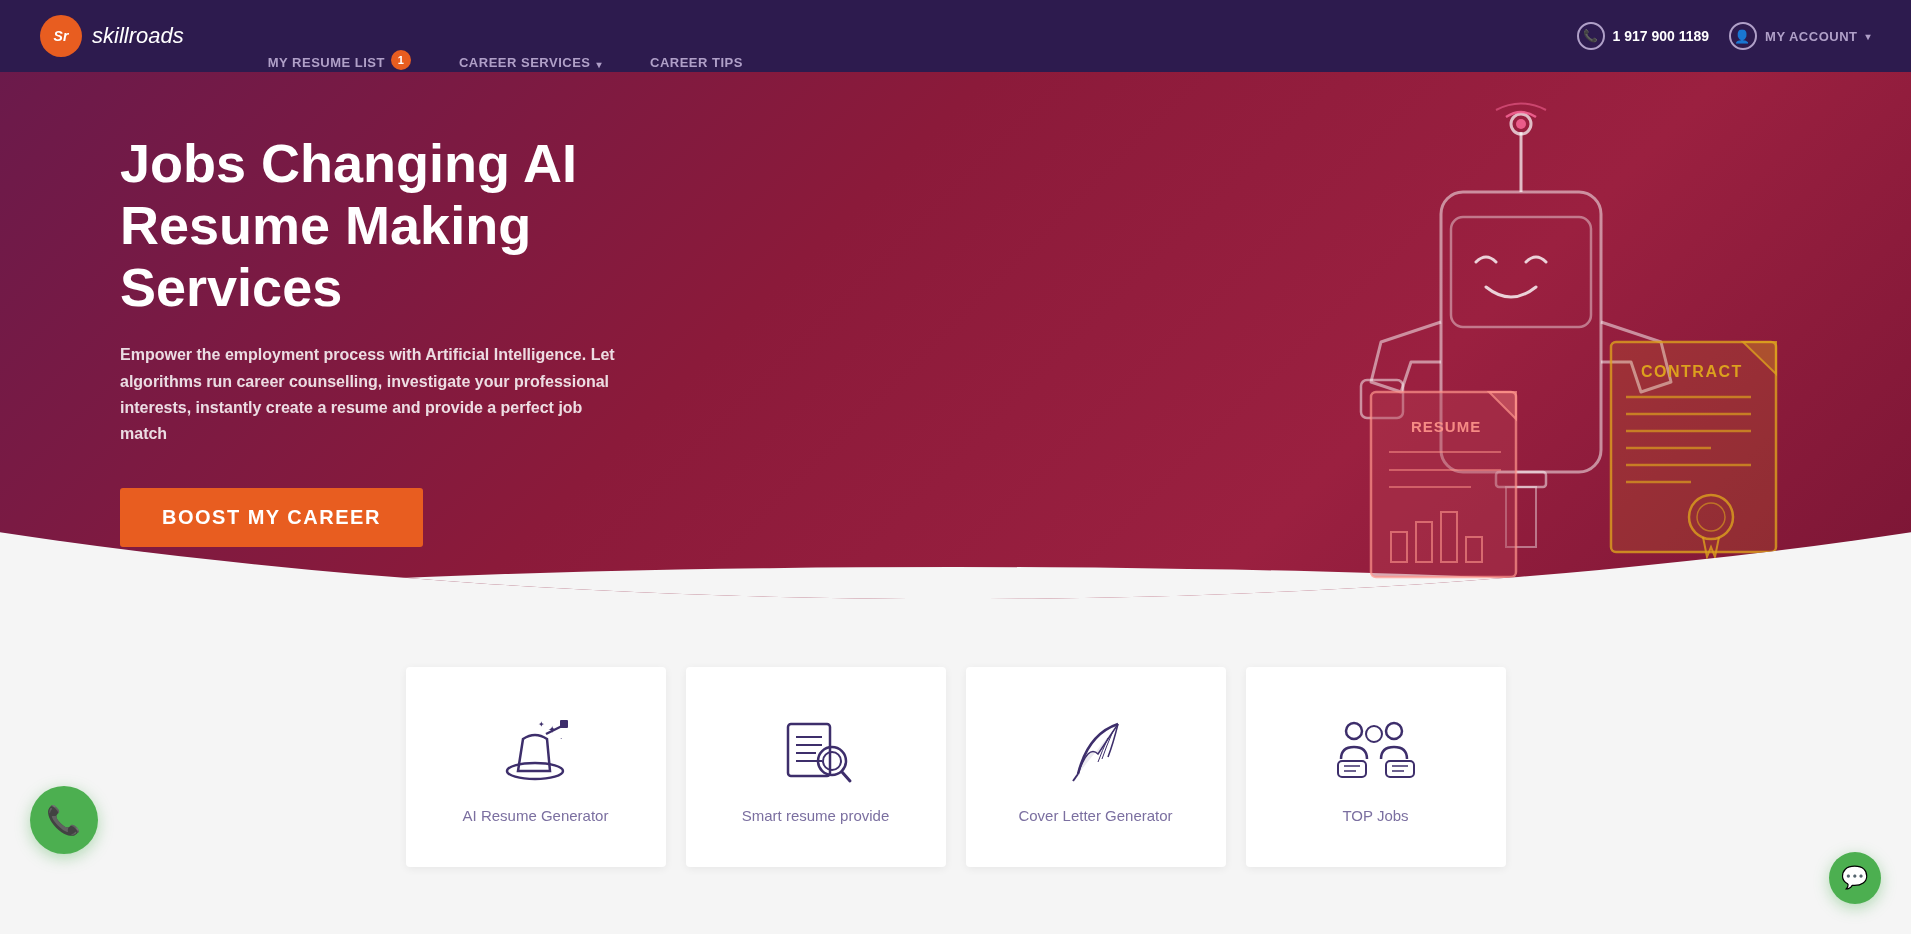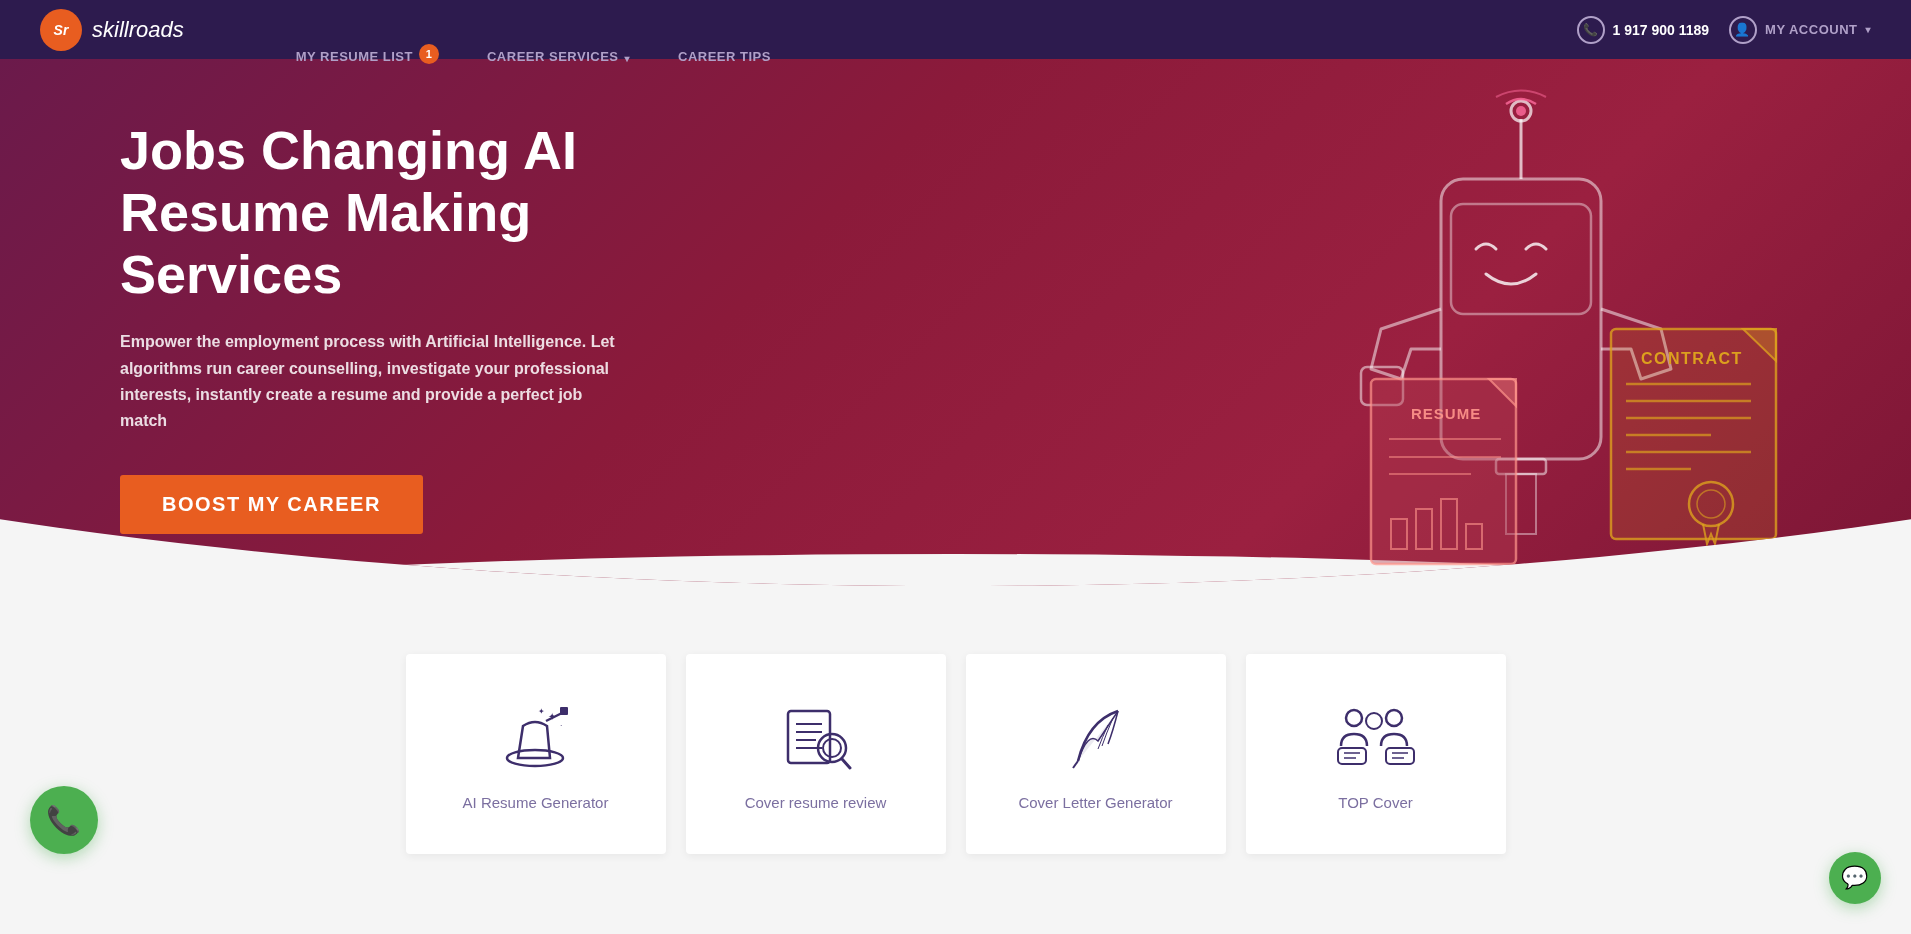--- a/index.html
+++ b/index.html
@@ -1,27 +1,26 @@
 <!DOCTYPE html>
 <html><head>
   <meta charset="utf-8">
   <style>
     * { margin: 0; padding: 0; box-sizing: border-box; }
     body { font-family: 'Arial', sans-serif; background: #f5f5f5; overflow-x: hidden; }
 
     
     .navbar {
       background: #2d1b4e;
-      height: 59px;
+      height: 72px;
       display: flex;
       align-items: center;
       padding: 0 40px;
       position: relative;
       z-index: 100;
-      gap: 28px;
     }
     .navbar-logo {
       display: flex;
       align-items: center;
       gap: 10px;
       margin-right: 60px;
       text-decoration: none;
     }
     .logo-icon {
       width: 42px;
@@ -411,21 +410,21 @@
         <line x1="18" y1="18" x2="44" y2="18" stroke="#3d2e6b" stroke-width="2"></line>
         <line x1="18" y1="26" x2="44" y2="26" stroke="#3d2e6b" stroke-width="2"></line>
         <line x1="18" y1="34" x2="38" y2="34" stroke="#3d2e6b" stroke-width="2"></line>
         <line x1="18" y1="42" x2="44" y2="42" stroke="#3d2e6b" stroke-width="2"></line>
 
         <circle cx="54" cy="42" r="14" fill="none" stroke="#3d2e6b" stroke-width="2.5"></circle>
         <circle cx="54" cy="42" r="9" fill="none" stroke="#3d2e6b" stroke-width="2"></circle>
         <line x1="64" y1="53" x2="72" y2="62" stroke="#3d2e6b" stroke-width="3" stroke-linecap="round"></line>
       </svg>
     </div>
-    <span class="service-label">Cover resume review</span>
+    <span class="service-label">Smart resume provide</span>
   </div>
 
   <div class="service-card">
     <div class="service-icon-area">
       <svg width="75" height="65" viewBox="0 0 75 65" xmlns="http://www.w3.org/2000/svg">
 
         <path d="M60 5 Q30 15 20 55" fill="none" stroke="#3d2e6b" stroke-width="2.5"></path>
         <path d="M60 5 Q50 20 40 35 Q30 25 20 55" fill="rgba(61,46,107,0.1)" stroke="#3d2e6b" stroke-width="1.5"></path>
         <path d="M60 5 Q55 25 50 38" fill="none" stroke="#3d2e6b" stroke-width="1.5"></path>
         <path d="M55 12 Q48 28 44 40" fill="none" stroke="#3d2e6b" stroke-width="1"></path>
@@ -451,21 +450,21 @@
 
         <rect x="2" y="42" width="28" height="16" rx="4" fill="none" stroke="#3d2e6b" stroke-width="2"></rect>
         <line x1="8" y1="47" x2="24" y2="47" stroke="#3d2e6b" stroke-width="1.5"></line>
         <line x1="8" y1="52" x2="20" y2="52" stroke="#3d2e6b" stroke-width="1.5"></line>
 
         <rect x="50" y="42" width="28" height="16" rx="4" fill="none" stroke="#3d2e6b" stroke-width="2"></rect>
         <line x1="56" y1="47" x2="72" y2="47" stroke="#3d2e6b" stroke-width="1.5"></line>
         <line x1="56" y1="52" x2="68" y2="52" stroke="#3d2e6b" stroke-width="1.5"></line>
       </svg>
     </div>
-    <span class="service-label">TOP Cover</span>
+    <span class="service-label">TOP Jobs</span>
   </div>
 </section>
 
 <div class="phone-float">
   <span class="phone-float-icon">📞</span>
 </div>
 
 <div class="chat-float">
   <span class="chat-float-icon">💬</span>
 </div>

